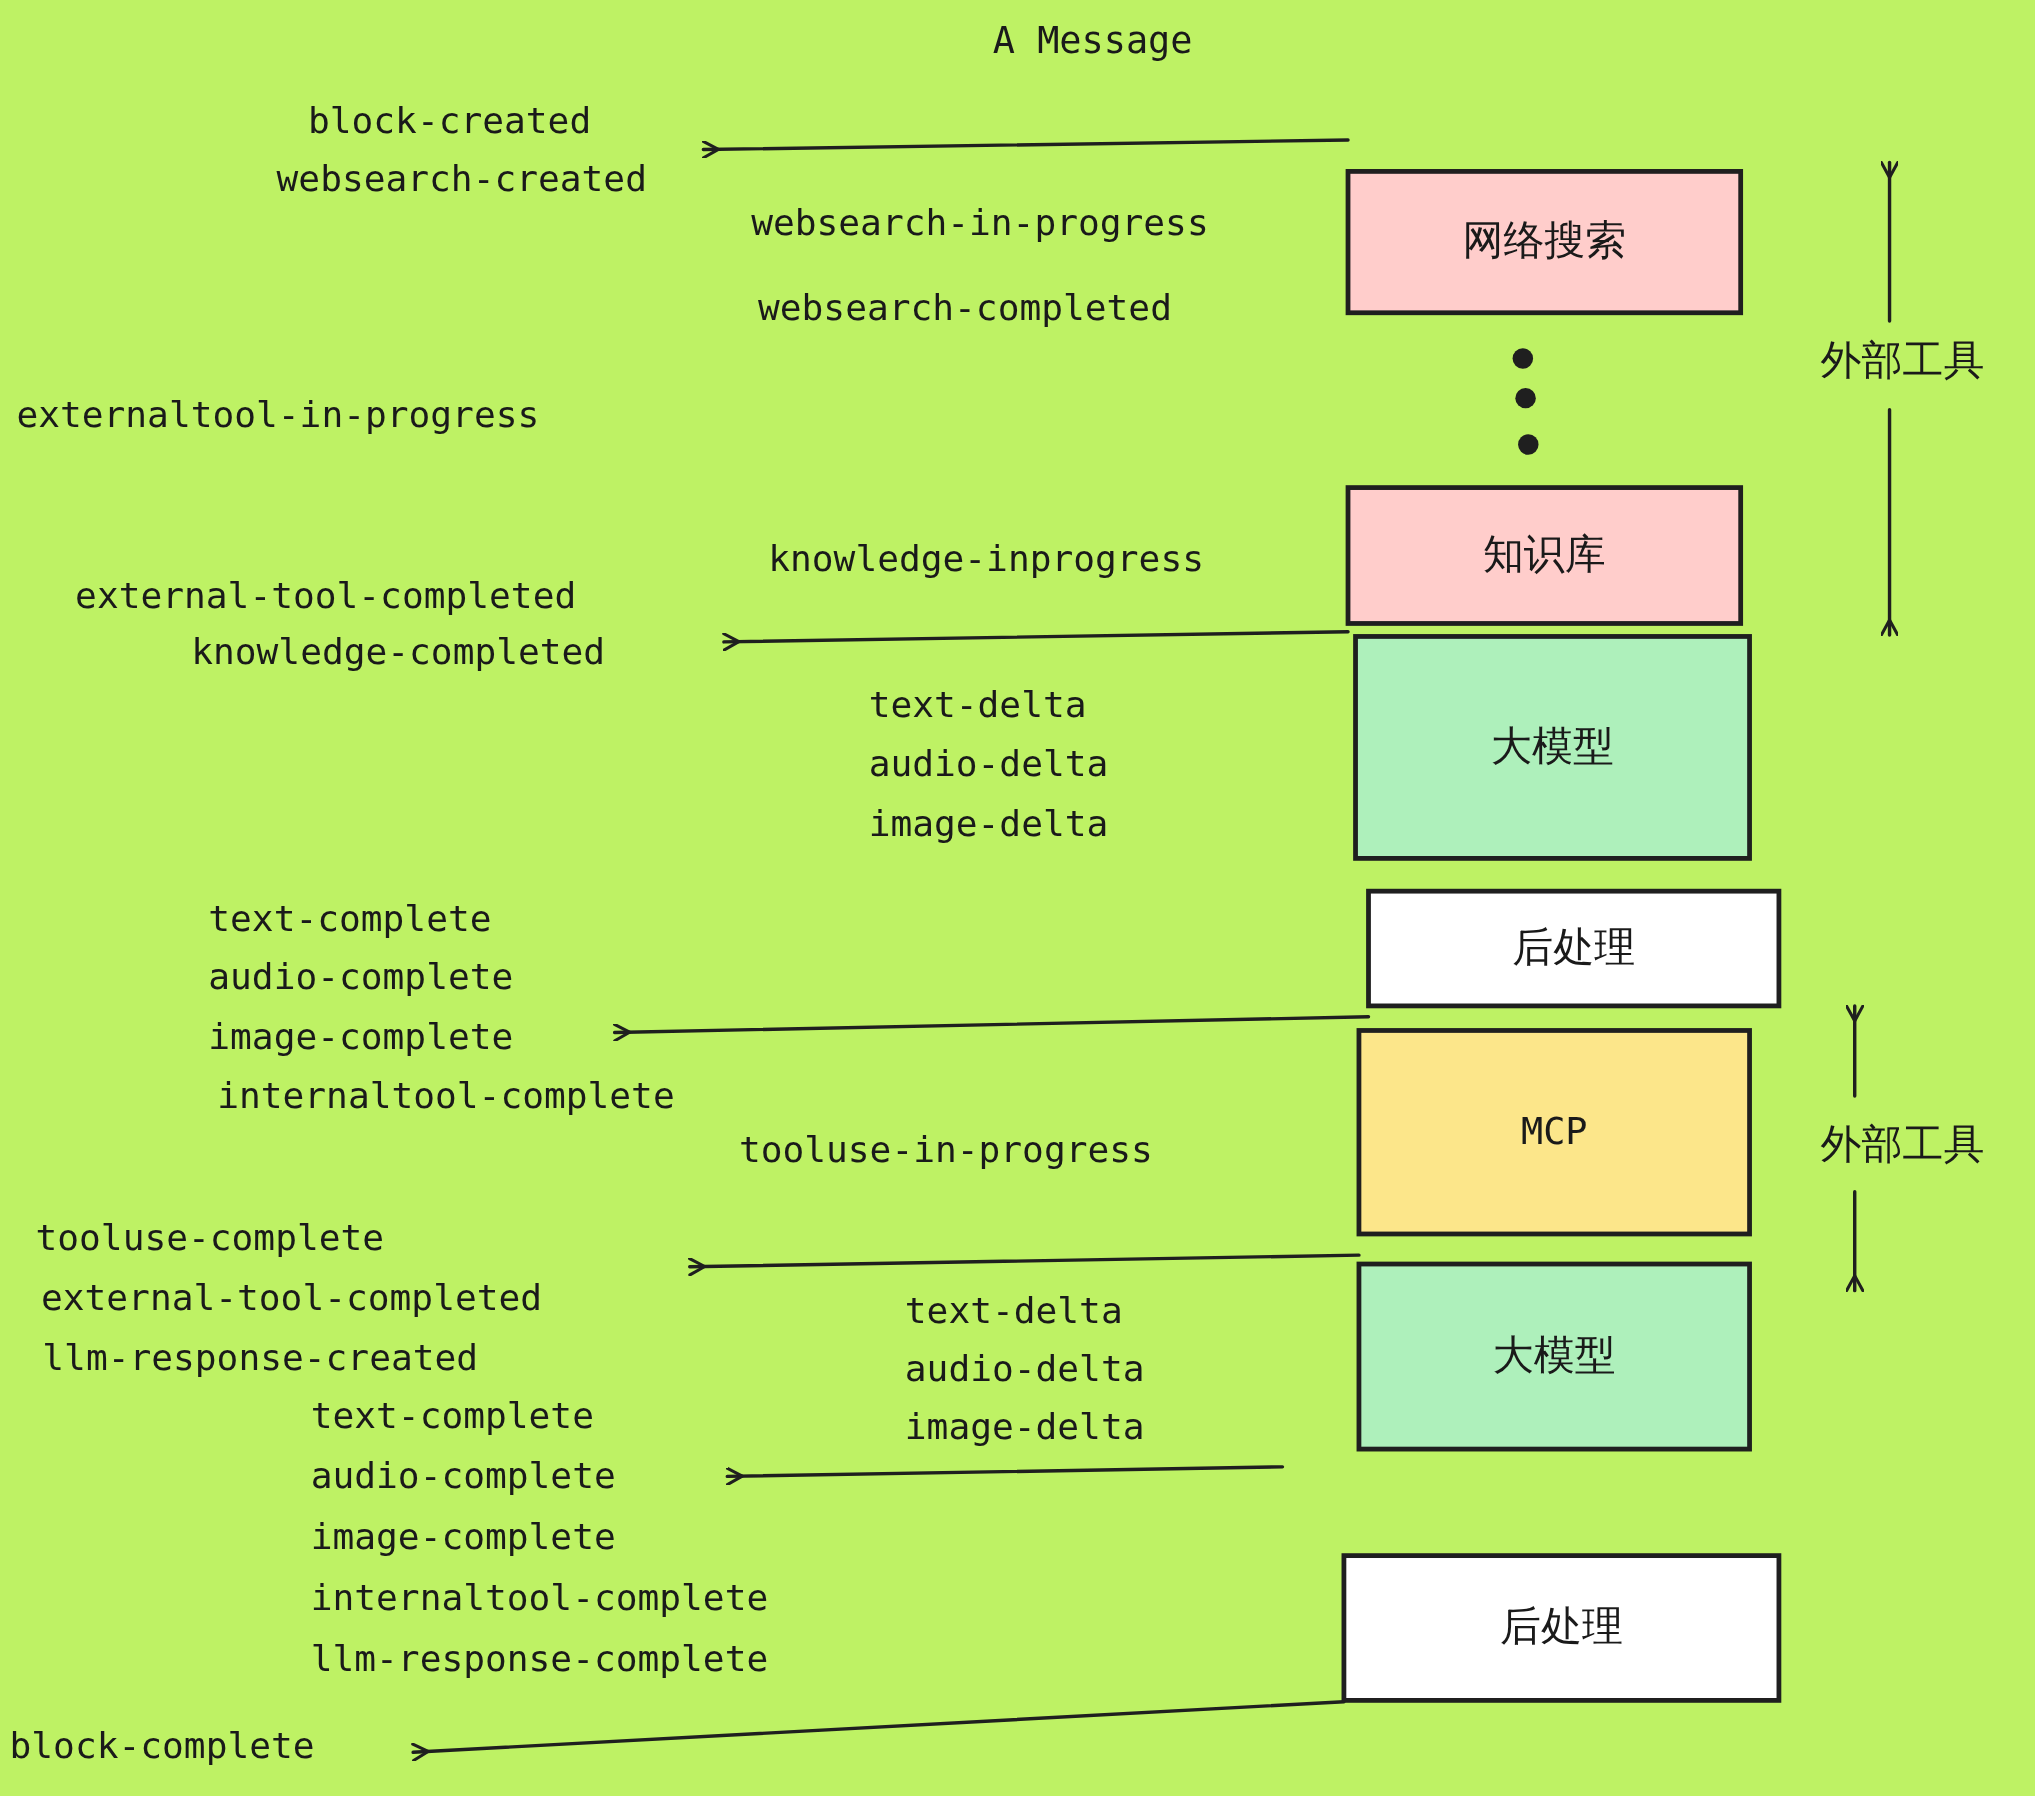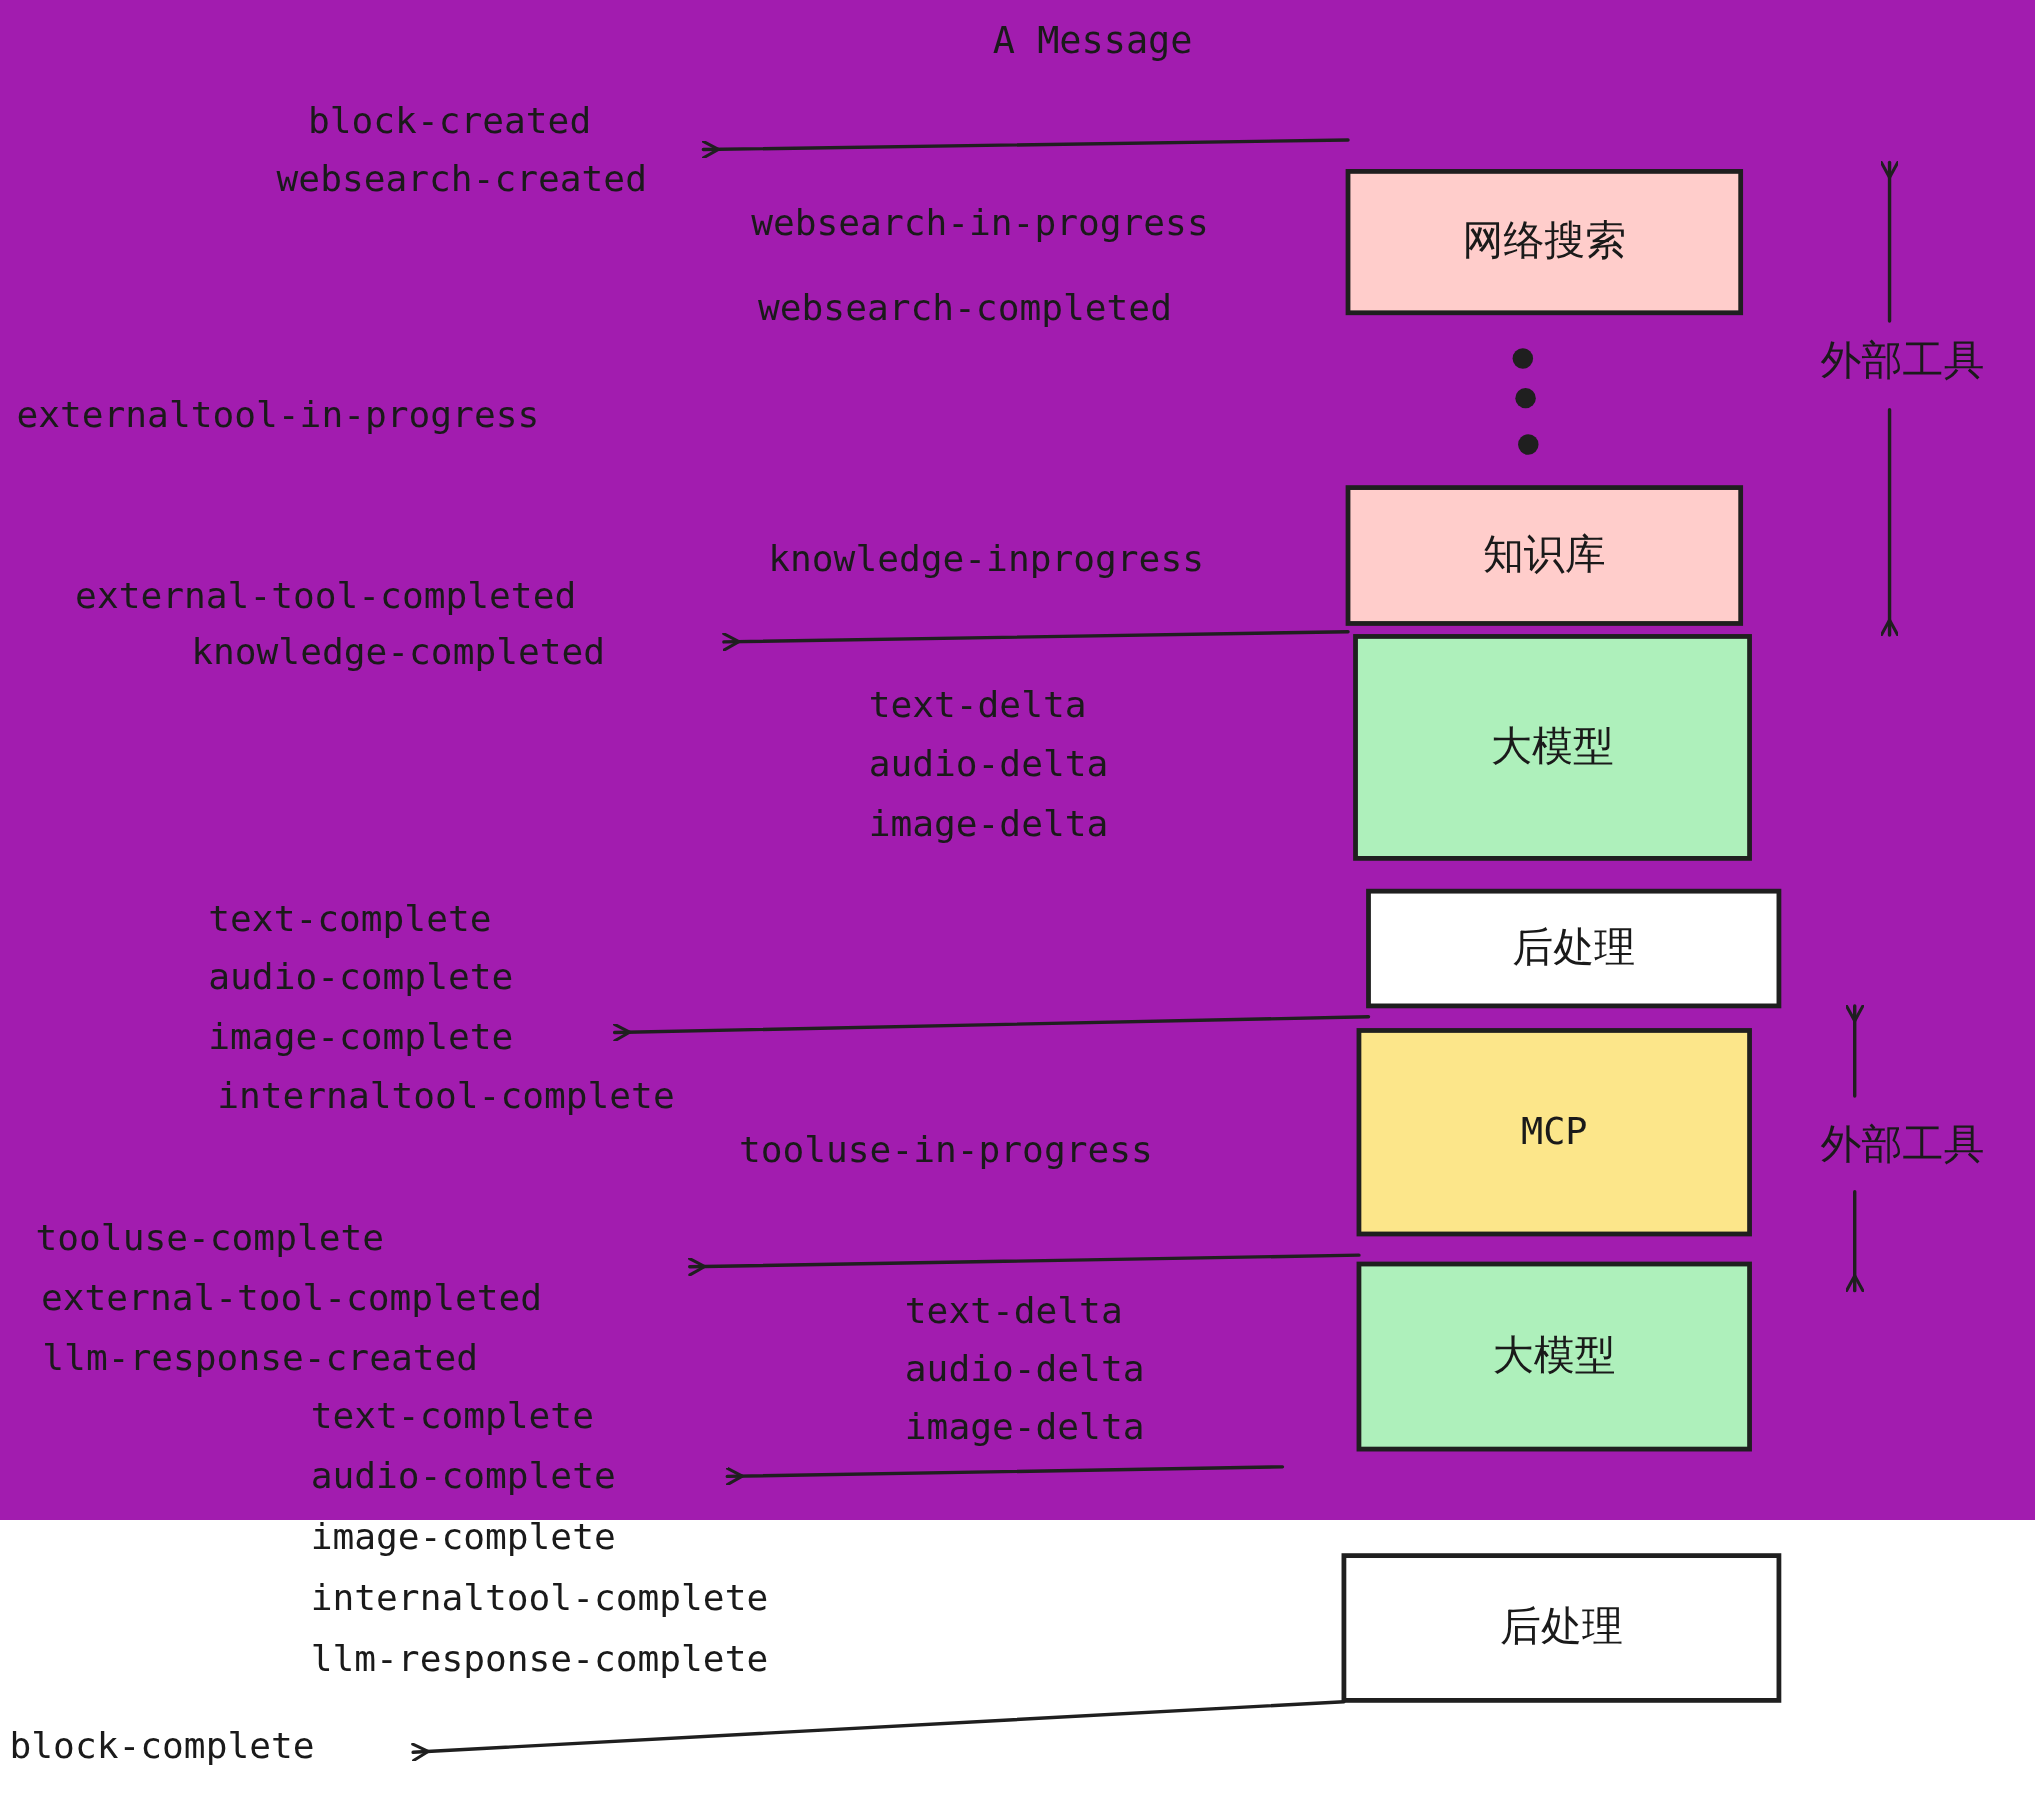--- a/index.html
+++ b/index.html
@@ -1,20 +1,20 @@
 <!DOCTYPE html>
 <html style="font-size:11px"><head>
 <meta charset="utf-8">
 <style>
   html,body{margin:0;padding:0;background:#ffffff;}
   body{
     font-family:"DejaVu Sans Mono","Liberation Mono",monospace;
     width:2035px;height:1796px;overflow:hidden;position:relative;
   }
-  #stage{position:relative;width:2035px;height:1520px;background:#a21caf;}
+  #stage{position:relative;width:2035px;height:1796px;background:#bef264;}
   svg#diagram{position:absolute;top:0;left:0;width:2035px;height:1796px;display:block;}
   .evt{
     font-family:"DejaVu Sans Mono","Liberation Mono",monospace;
     font-size:53px; fill:#1a1a1a; dominant-baseline:middle;
   }
   .title{
     font-family:"DejaVu Sans Mono","Liberation Mono",monospace;
     font-size:54px; fill:#1a1a1a; text-anchor:middle; dominant-baseline:middle;
   }
   .cjk{

